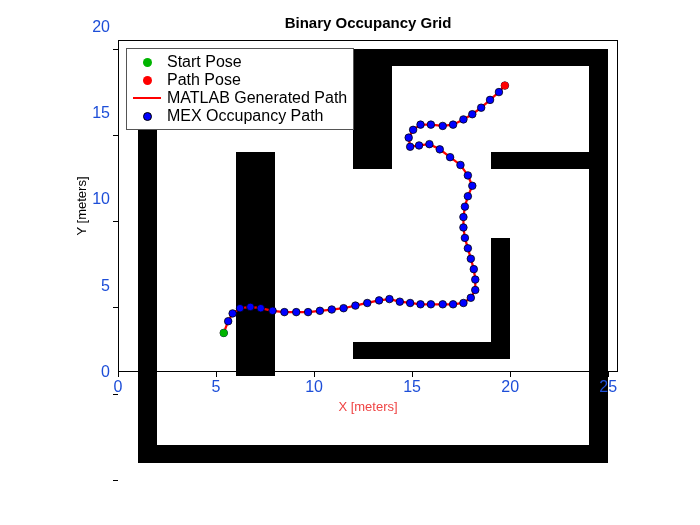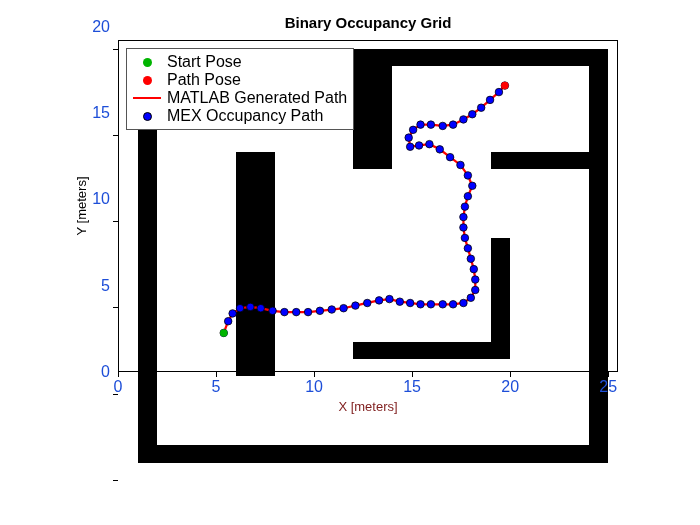--- a/index.html
+++ b/index.html
@@ -30,21 +30,21 @@
   .title {
     position: absolute;
     left: 0; right: 0; top: -26px;
     text-align: center;
     font-size: 15px; font-weight: bold; color: #000;
   }
   .xlabel {
     position: absolute;
     left: 0; right: 0; bottom: -42px;
     text-align: center;
-    font-size: 13px; color: #7f1d1d;
+    font-size: 13px; color: #ef4444;
   }
   .ylabel {
     position: absolute;
     left: -66px; top: 50%;
     transform: translateY(-50%) rotate(-90deg);
     transform-origin: center;
     font-size: 13px; color: #000;
     white-space: nowrap;
   }
   .tick-x, .tick-y {

